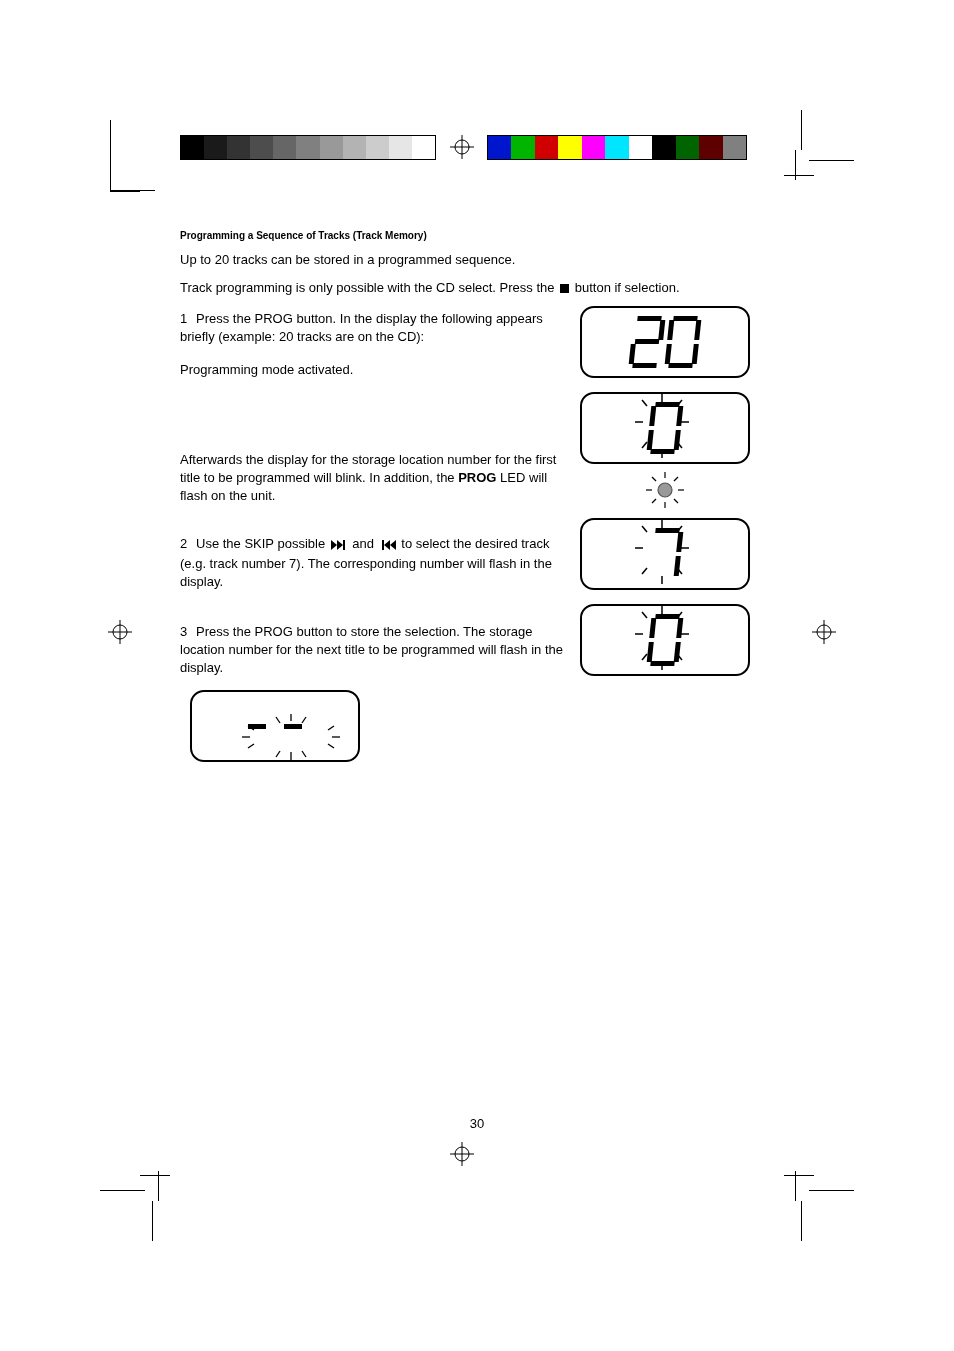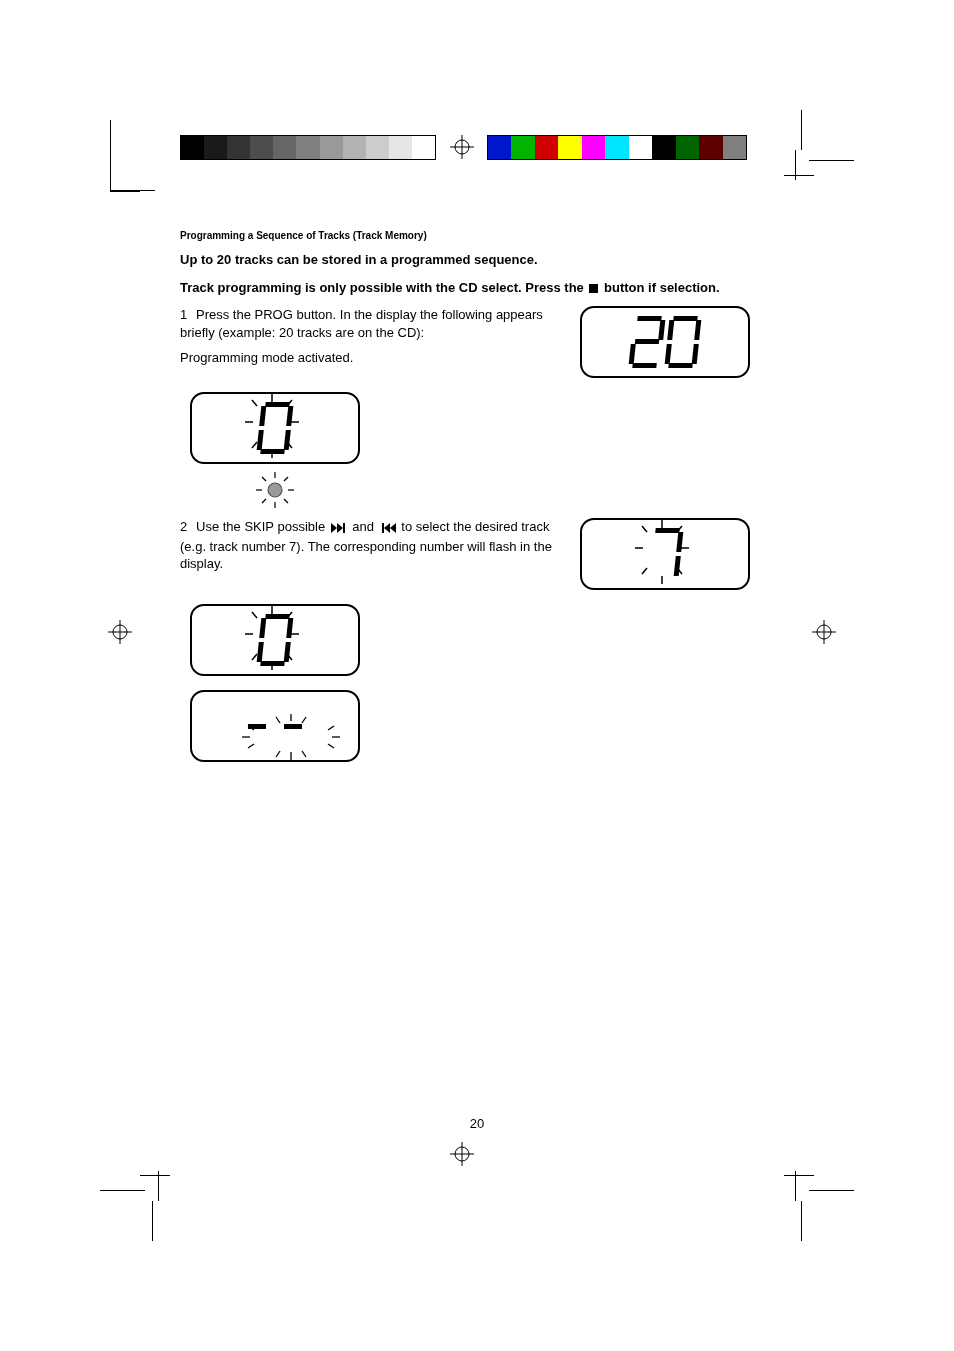--- a/index.html
+++ b/index.html
@@ -57,22 +57,22 @@
 
   
   .page {
     position: absolute;
     top: 230px;
     left: 180px;
     width: 570px;
   }
   .page p, .page div.step { font-size: 13px; line-height: 1.35; }
   .title { font-size: 10px; font-weight: bold; margin-bottom: 10px; }
-  .para { margin-bottom: 10px; font-weight: bold; }
-  .row { display:flex; align-items:flex-start; margin-bottom: 14px; }
+  .para { margin-bottom: 10px; }
+  .row { display:flex; align-items:flex-end; margin-bottom: 14px; }
   .row .txt { flex: 1 1 58%; }
   .row .disp { flex: 0 0 170px; margin-left: 10px; }
   .stop { display:inline-block; width: 9px; height:9px; background:#000; vertical-align: -1px; margin: 0 2px; }
 
   .stepnum { display:inline-block; width: 16px; font-weight: normal; }
 
   .lcd { width: 170px; height: 72px; border: 2px solid #000; border-radius: 14px; position: relative; display:flex; align-items:center; justify-content:center; background:#fff; }
 
   
   .seg { position:relative; width: 32px; height: 52px; margin: 0 2px; }
@@ -182,21 +182,21 @@
   <p class="para">Up to 20 tracks can be stored in a programmed sequence.</p>
   <p class="para">
     <span>Track programming is only possible with the CD select. Press the </span><span class="stop"></span><span> button if selection.</span>
   </p>
 
   <div class="row">
     <div class="txt">
       <p>
         <span class="stepnum">1</span><span>Press the PROG button. In the display the following appears briefly (example: 20 tracks are on the CD):</span>
       </p>
-      <p style="margin-top:8px;">Programming mode activated.</p>
+      <p style="margin-top:15px;">Programming mode activated.</p>
     </div>
     <div class="disp">
       <div class="lcd">
         <div class="segwrap">
 
           <div class="seg">
               <span class="a"></span>
               <span class="b"></span>
               <span class="g"></span>
               <span class="e"></span>
@@ -210,20 +210,25 @@
               <span class="d"></span>
               <span class="e"></span>
               <span class="f"></span>
             </div>
         </div>
       </div>
     </div>
   </div>
 
   <div class="row">
+    <div class="txt">
+      <p>
+        <span>Afterwards the display for the storage location number for the first title to be programmed will blink. In addition, the </span><b>PROG</b><span> LED will flash on the unit.</span>
+      </p>
+    </div>
     <div class="disp">
       <div class="lcd">
         <div style="position:relative;">
           <svg width="70" height="70" style="position:absolute; left:-20px; top:-10px;">
             <g stroke="#000" stroke-width="1.5">
               <line x1="35" y1="2" x2="35" y2="10"></line>
                 <line x1="55" y1="8" x2="50" y2="14"></line>
               <line x1="62" y1="30" x2="54" y2="30"></line>
                 <line x1="15" y1="8" x2="20" y2="14"></line>
               <line x1="8" y1="30" x2="16" y2="30"></line>
@@ -305,20 +310,25 @@
                 <span class="b"></span>
                 <span class="c"></span>
               </div>
           </div>
         </div>
       </div>
     </div>
   </div>
 
   <div class="row">
+    <div class="txt">
+      <p>
+        <span class="stepnum">3</span><span>Press the PROG button to store the selection. The storage location number for the next title to be programmed will flash in the display.</span>
+      </p>
+    </div>
     <div class="disp">
       <div class="lcd">
         <div style="position:relative;">
           <svg width="70" height="70" style="position:absolute; left:-20px; top:-10px;">
             <g stroke="#000" stroke-width="1.5">
               <line x1="35" y1="2" x2="35" y2="10"></line>
                 <line x1="55" y1="8" x2="50" y2="14"></line>
               <line x1="62" y1="30" x2="54" y2="30"></line>
                 <line x1="15" y1="8" x2="20" y2="14"></line>
               <line x1="8" y1="30" x2="16" y2="30"></line>
@@ -364,13 +374,13 @@
           </svg>
           <div class="dash"></div>
           <div class="dash"></div>
         </div>
       </div>
     </div>
   </div>
 
 </div>
 
-<div class="pagenum">20</div>
+<div class="pagenum">30</div>
 
 </body></html>

